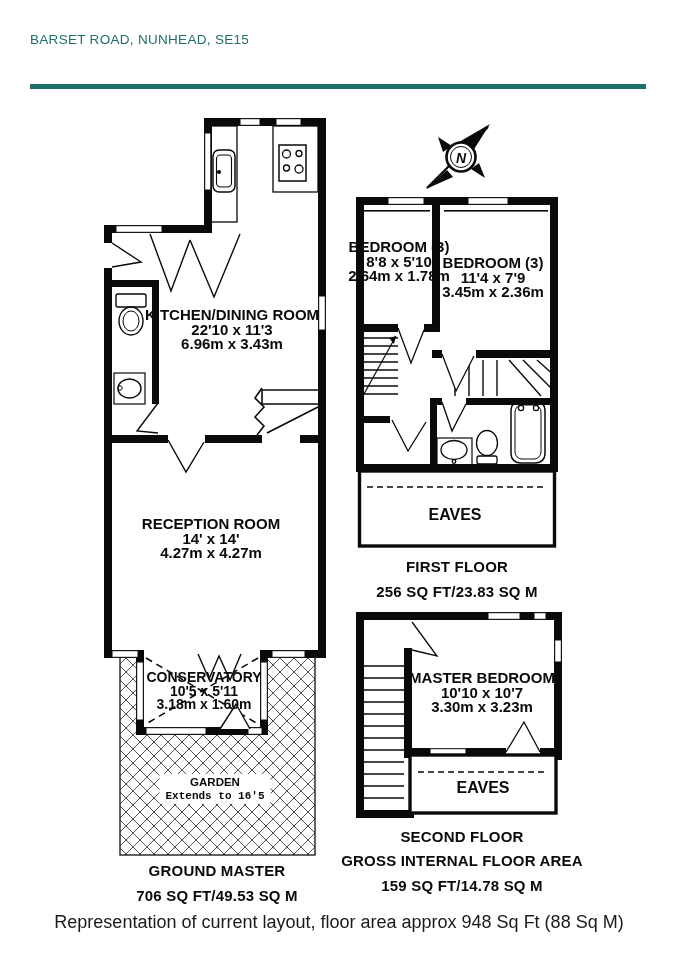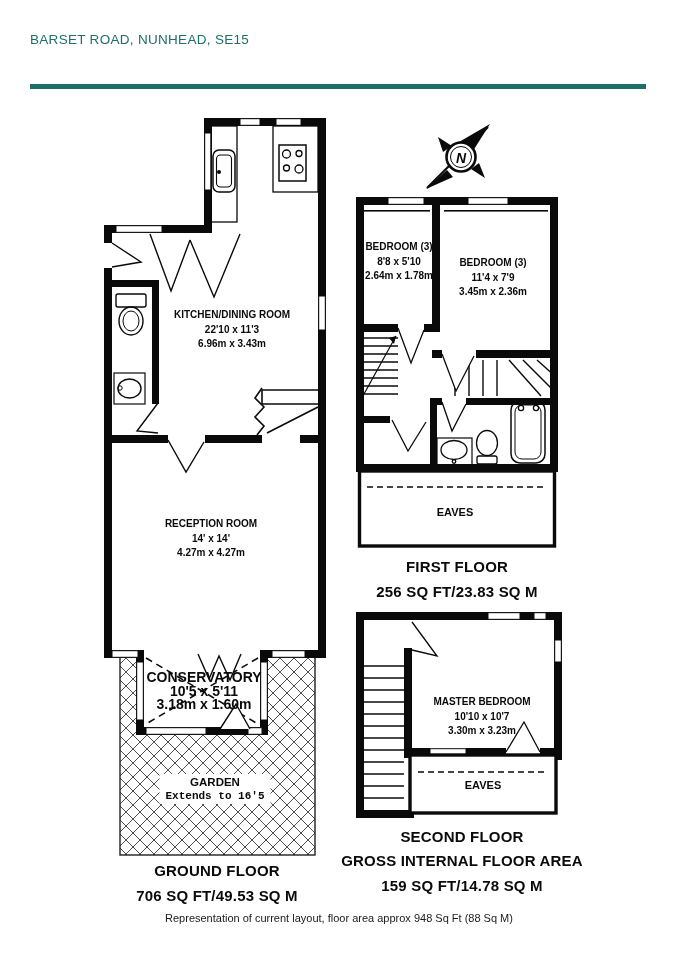--- a/index.html
+++ b/index.html
@@ -9,26 +9,26 @@
     font-family:"Liberation Sans", sans-serif; color:#0a0a0a;
   }
   .hdr {
     position:absolute; left:30px; top:32px;
     font-size:13.5px; font-weight:normal; letter-spacing:.3px; color:#1e6f66;
     white-space:nowrap;
   }
   .rule { position:absolute; left:30px; top:84px; width:616px; height:5px; background:#1e6f66; }
   svg.plan { position:absolute; left:0; top:0; }
   .lbl { position:absolute; transform:translateX(-50%); text-align:center; white-space:nowrap; font-weight:bold; }
-  .room  { font-size:10px; line-height:14.5px; }
+  .room  { font-size:15px; line-height:14.5px; }
   .room.sm { font-size:14px; line-height:13.5px; }
   .garden-lbl { font-size:11.5px; line-height:14px; background:#fff; padding:1px 6px; }
-  .eaves-lbl { font-size:11px; }
+  .eaves-lbl { font-size:16px; }
   .floorcap { font-size:15px; letter-spacing:.2px; }
-  .footer { font-size:11px; font-weight:normal; color:#1a1a1a; }
+  .footer { font-size:18px; font-weight:normal; color:#1a1a1a; }
 </style>
 </head>
 <body>
 
 <div class="hdr">BARSET ROAD, NUNHEAD, SE15</div>
 <div class="rule"></div>
 
 <svg class="plan" width="678" height="960" viewBox="0 0 678 960">
   <defs>
     <pattern id="hatch" width="14" height="14" patternUnits="userSpaceOnUse">
@@ -293,29 +293,29 @@
 </div>
 
 <div class="lbl room" style="left:493px; top:256px;">
   <div>BEDROOM (3)</div>
   <div>11'4 x 7'9</div>
   <div>3.45m x 2.36m</div>
 </div>
 
 <div class="lbl eaves-lbl" style="left:455px; top:506px;">EAVES</div>
 
-<div class="lbl room" style="left:482px; top:671px;margin-top:24px;">
+<div class="lbl room" style="left:482px; top:671px;">
   <div>MASTER BEDROOM</div>
   <div>10'10 x 10'7</div>
   <div>3.30m x 3.23m</div>
 </div>
 
 <div class="lbl eaves-lbl" style="left:483px; top:779px;">EAVES</div>
 
-<div class="lbl floorcap" style="left:217px; top:862px;">GROUND FLOOR</div>
+<div class="lbl floorcap" style="left:217px; top:862px;">GROUND MASTER</div>
 <div class="lbl floorcap" style="left:217px; top:887px;">706 SQ FT/49.53 SQ M</div>
 
 <div class="lbl floorcap" style="left:457px; top:558px;">FIRST FLOOR</div>
 <div class="lbl floorcap" style="left:457px; top:583px;">256 SQ FT/23.83 SQ M</div>
 
 <div class="lbl floorcap" style="left:462px; top:828px;">SECOND FLOOR</div>
 <div class="lbl floorcap" style="left:462px; top:852px;">GROSS INTERNAL FLOOR AREA</div>
 <div class="lbl floorcap" style="left:462px; top:877px;">159 SQ FT/14.78 SQ M</div>
 
 <div class="lbl footer" style="left:339px; top:912px;">Representation of current layout, floor area approx 948 Sq Ft (88 Sq M)</div>

